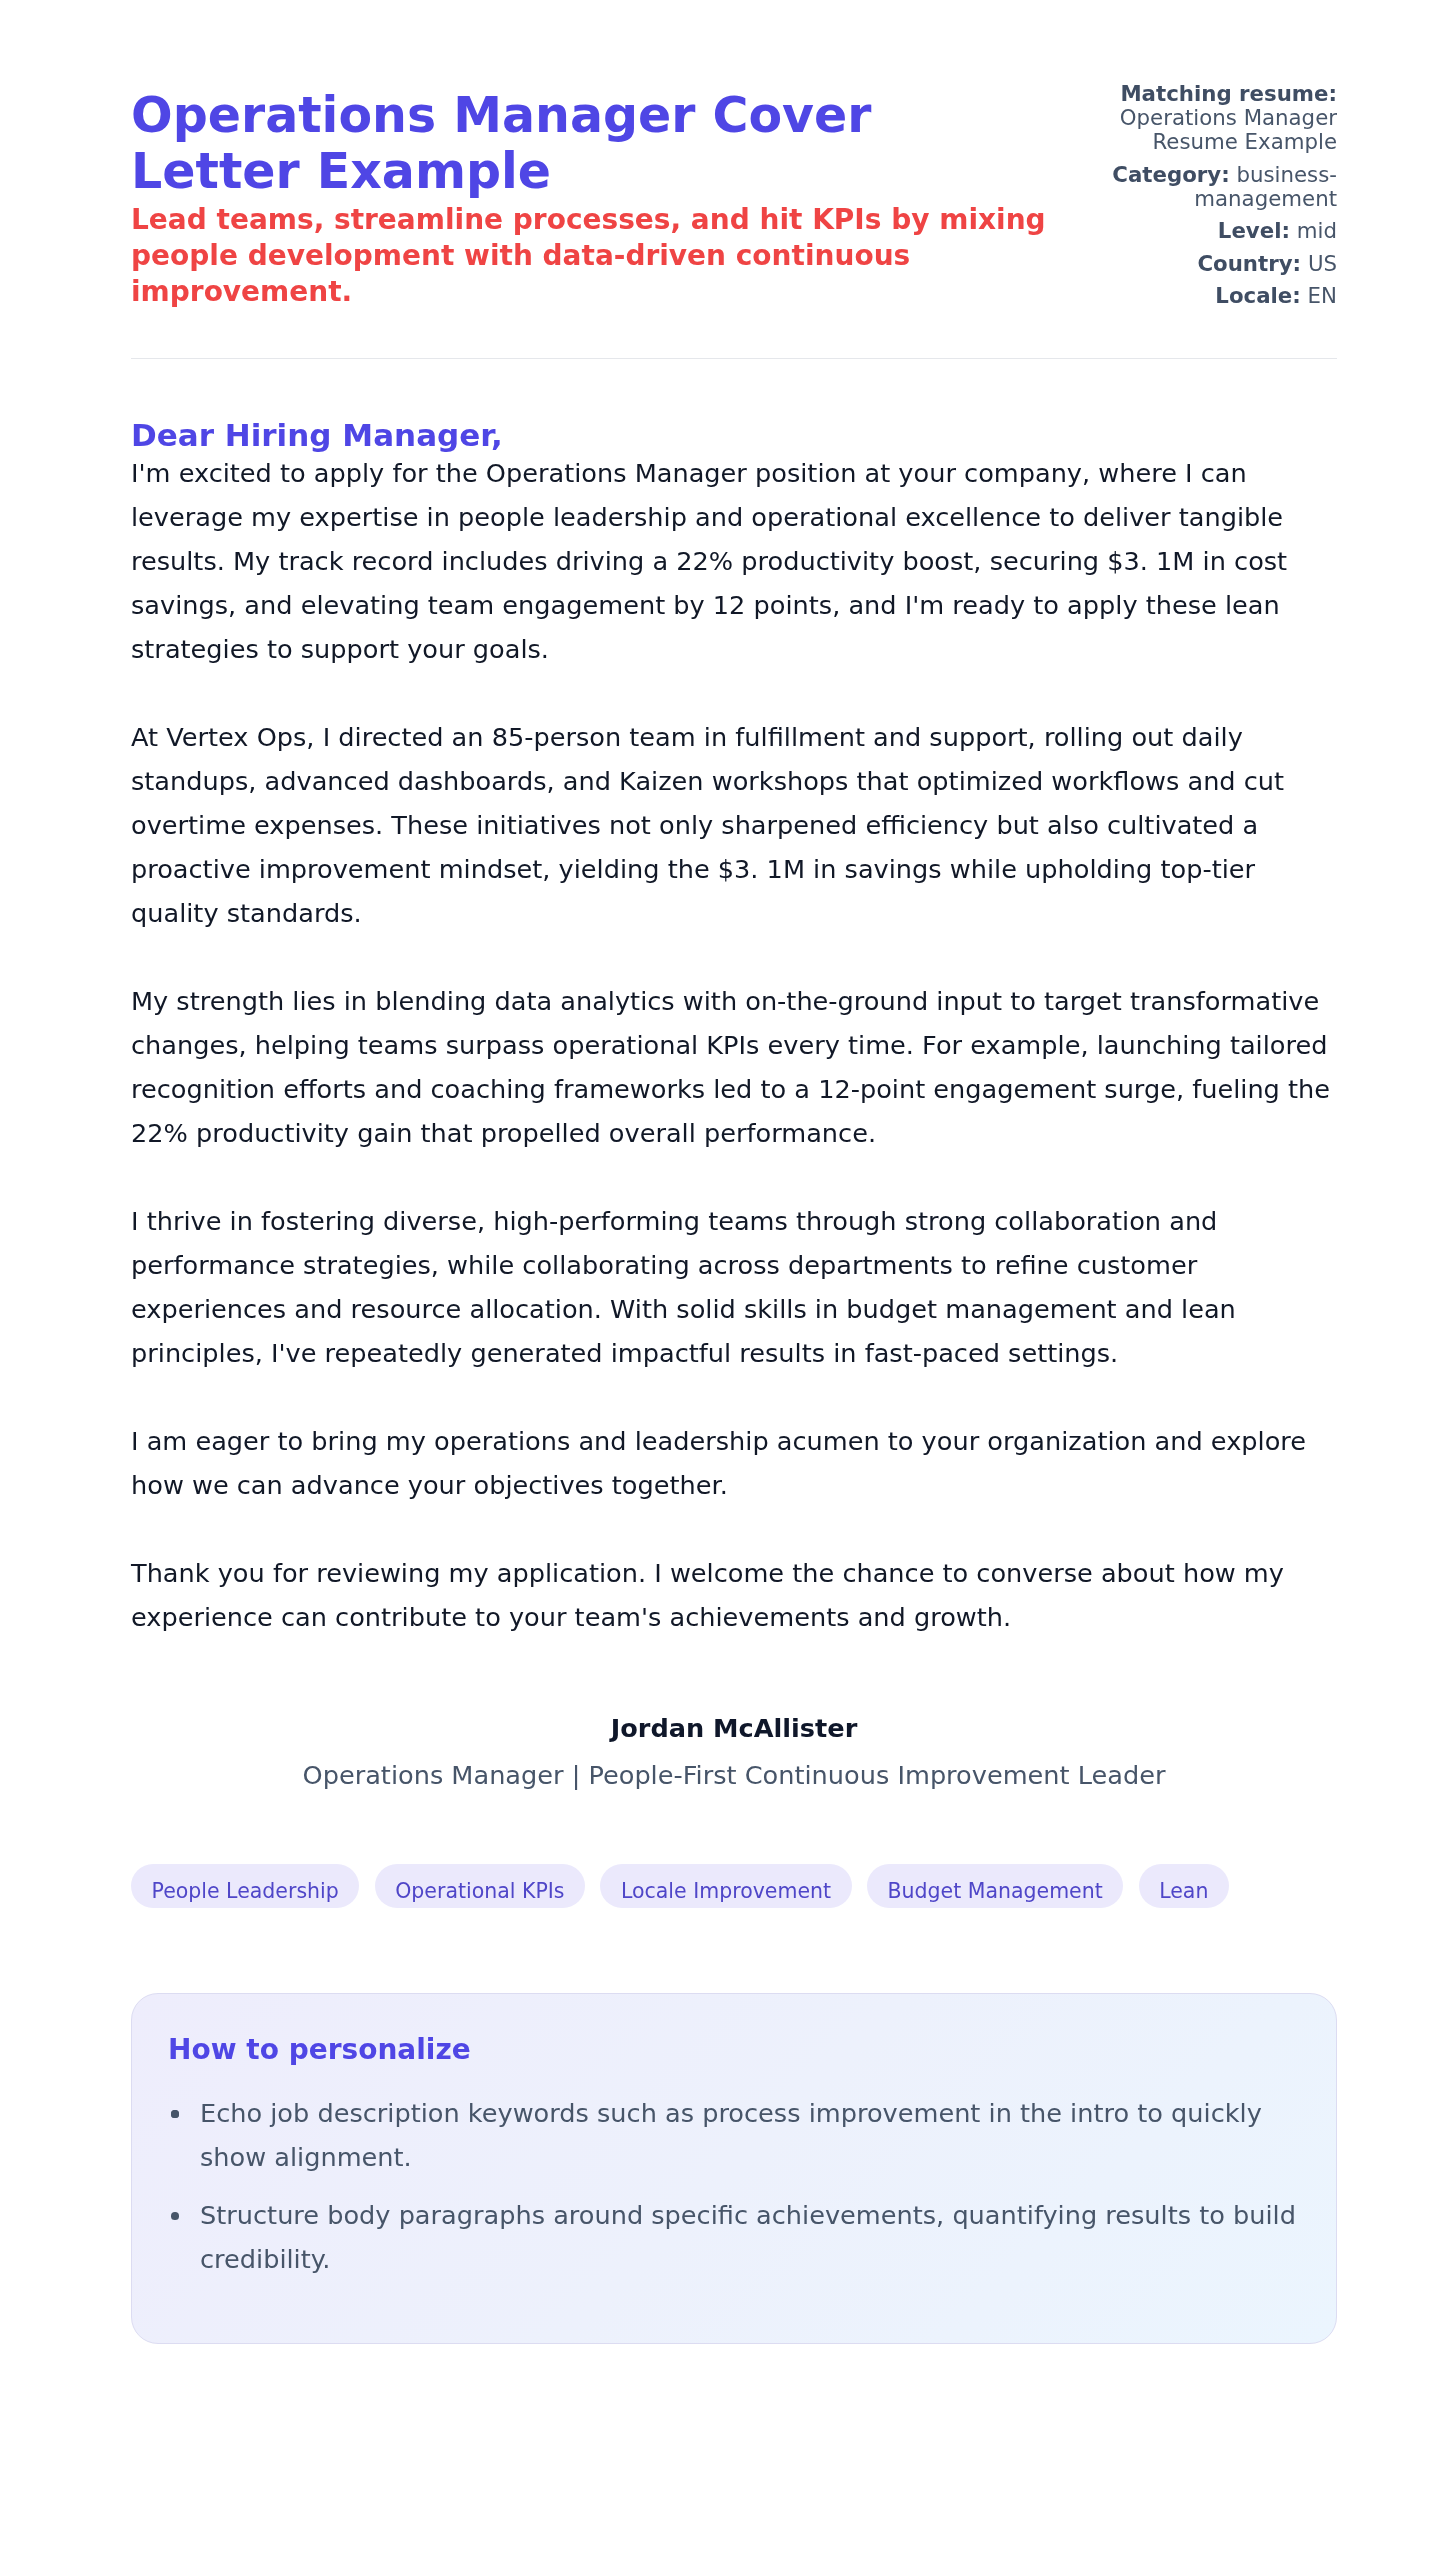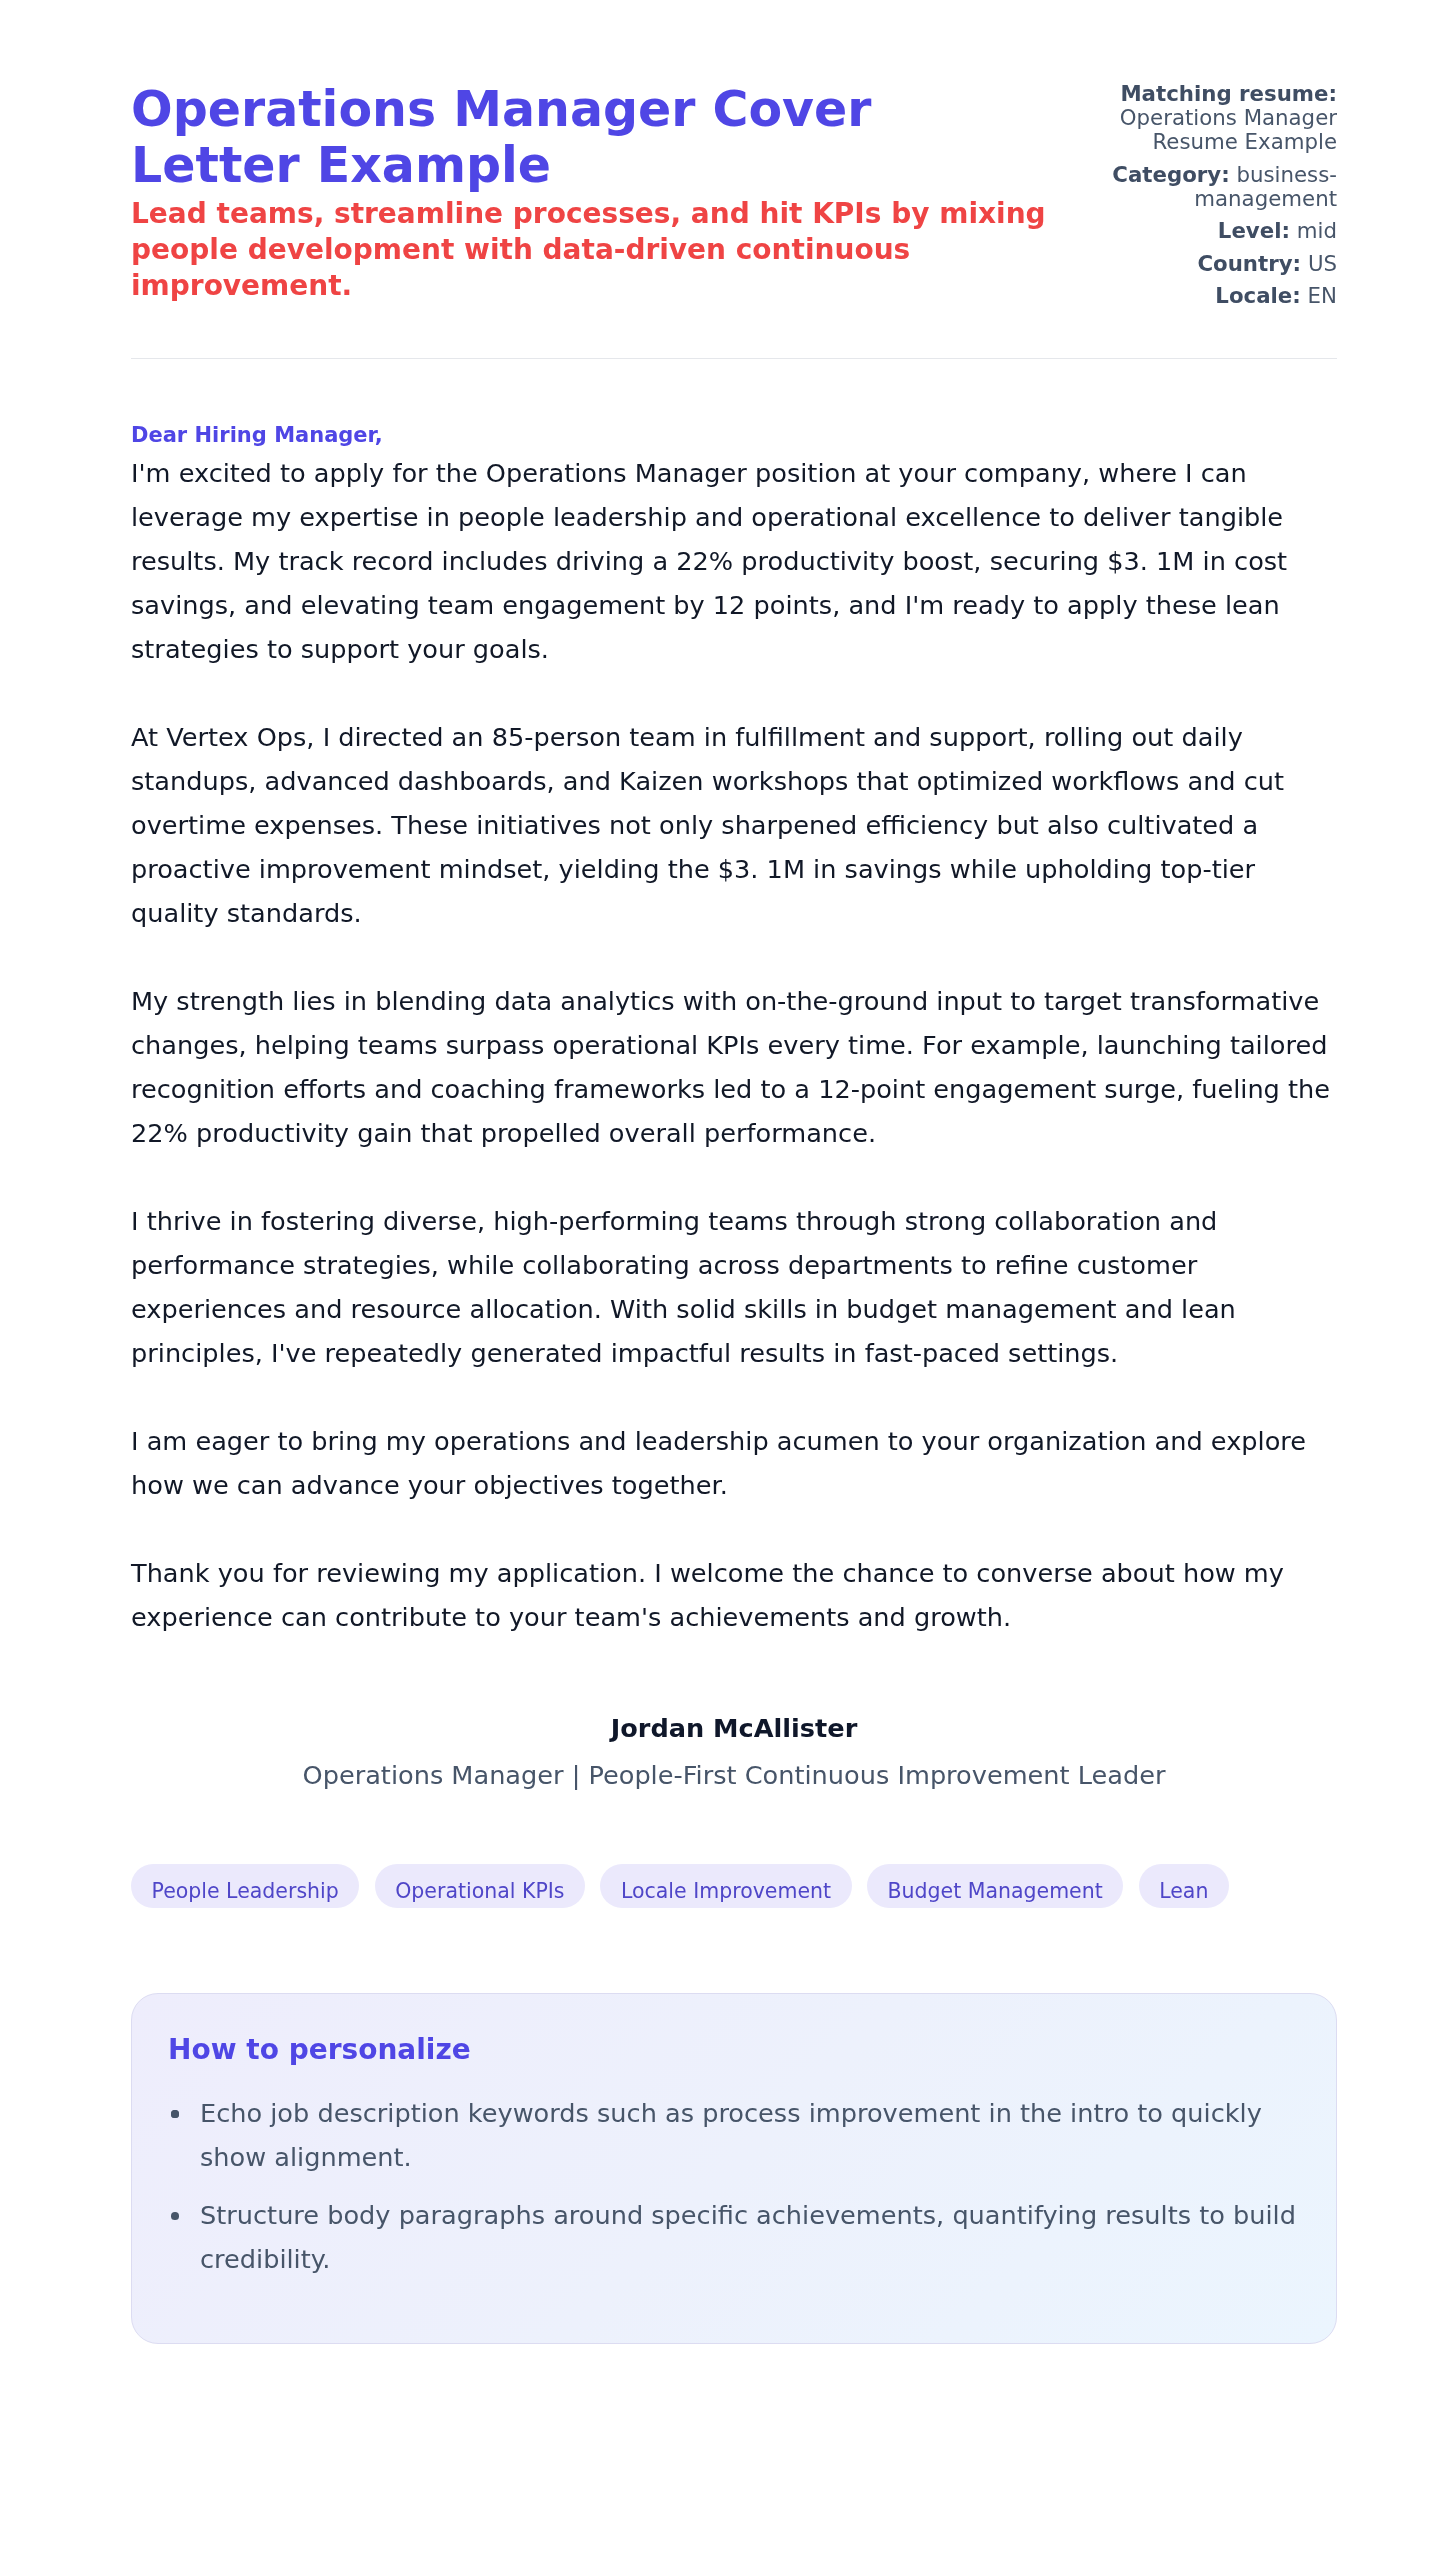--- a/index.html
+++ b/index.html
@@ -16,21 +16,21 @@
     .page {
       position: relative;
       width: 1206px;
       margin: 0 0 0 131px;
       padding-top: 82px;
     }
     
     .header {
       display: flex;
       justify-content: space-between;
-      align-items: flex-start;
+      align-items: center;
       padding-bottom: 41px;
       border-bottom: 1.7px solid #e5e7eb;
     }
     .header-left {
       width: 921px;
     }
     .page-title {
       margin: 0;
       font-size: 49px;
       line-height: 56px;
@@ -57,21 +57,21 @@
     .meta-row {
       margin-bottom: 8.5px;
     }
     .meta-label {
       font-weight: 700;
       color: #3f4d63;
     }
     
     .salutation {
       margin: 60px 0 0 0;
-      font-size: 21px;
+      font-size: 31px;
       line-height: 32px;
       font-weight: 700;
       color: #4f46e5;
     }
     .letter-body {
     }
     .letter-paragraph {
       margin: 0 0 44px 0;
       font-size: 25.6px;
       line-height: 44px;

